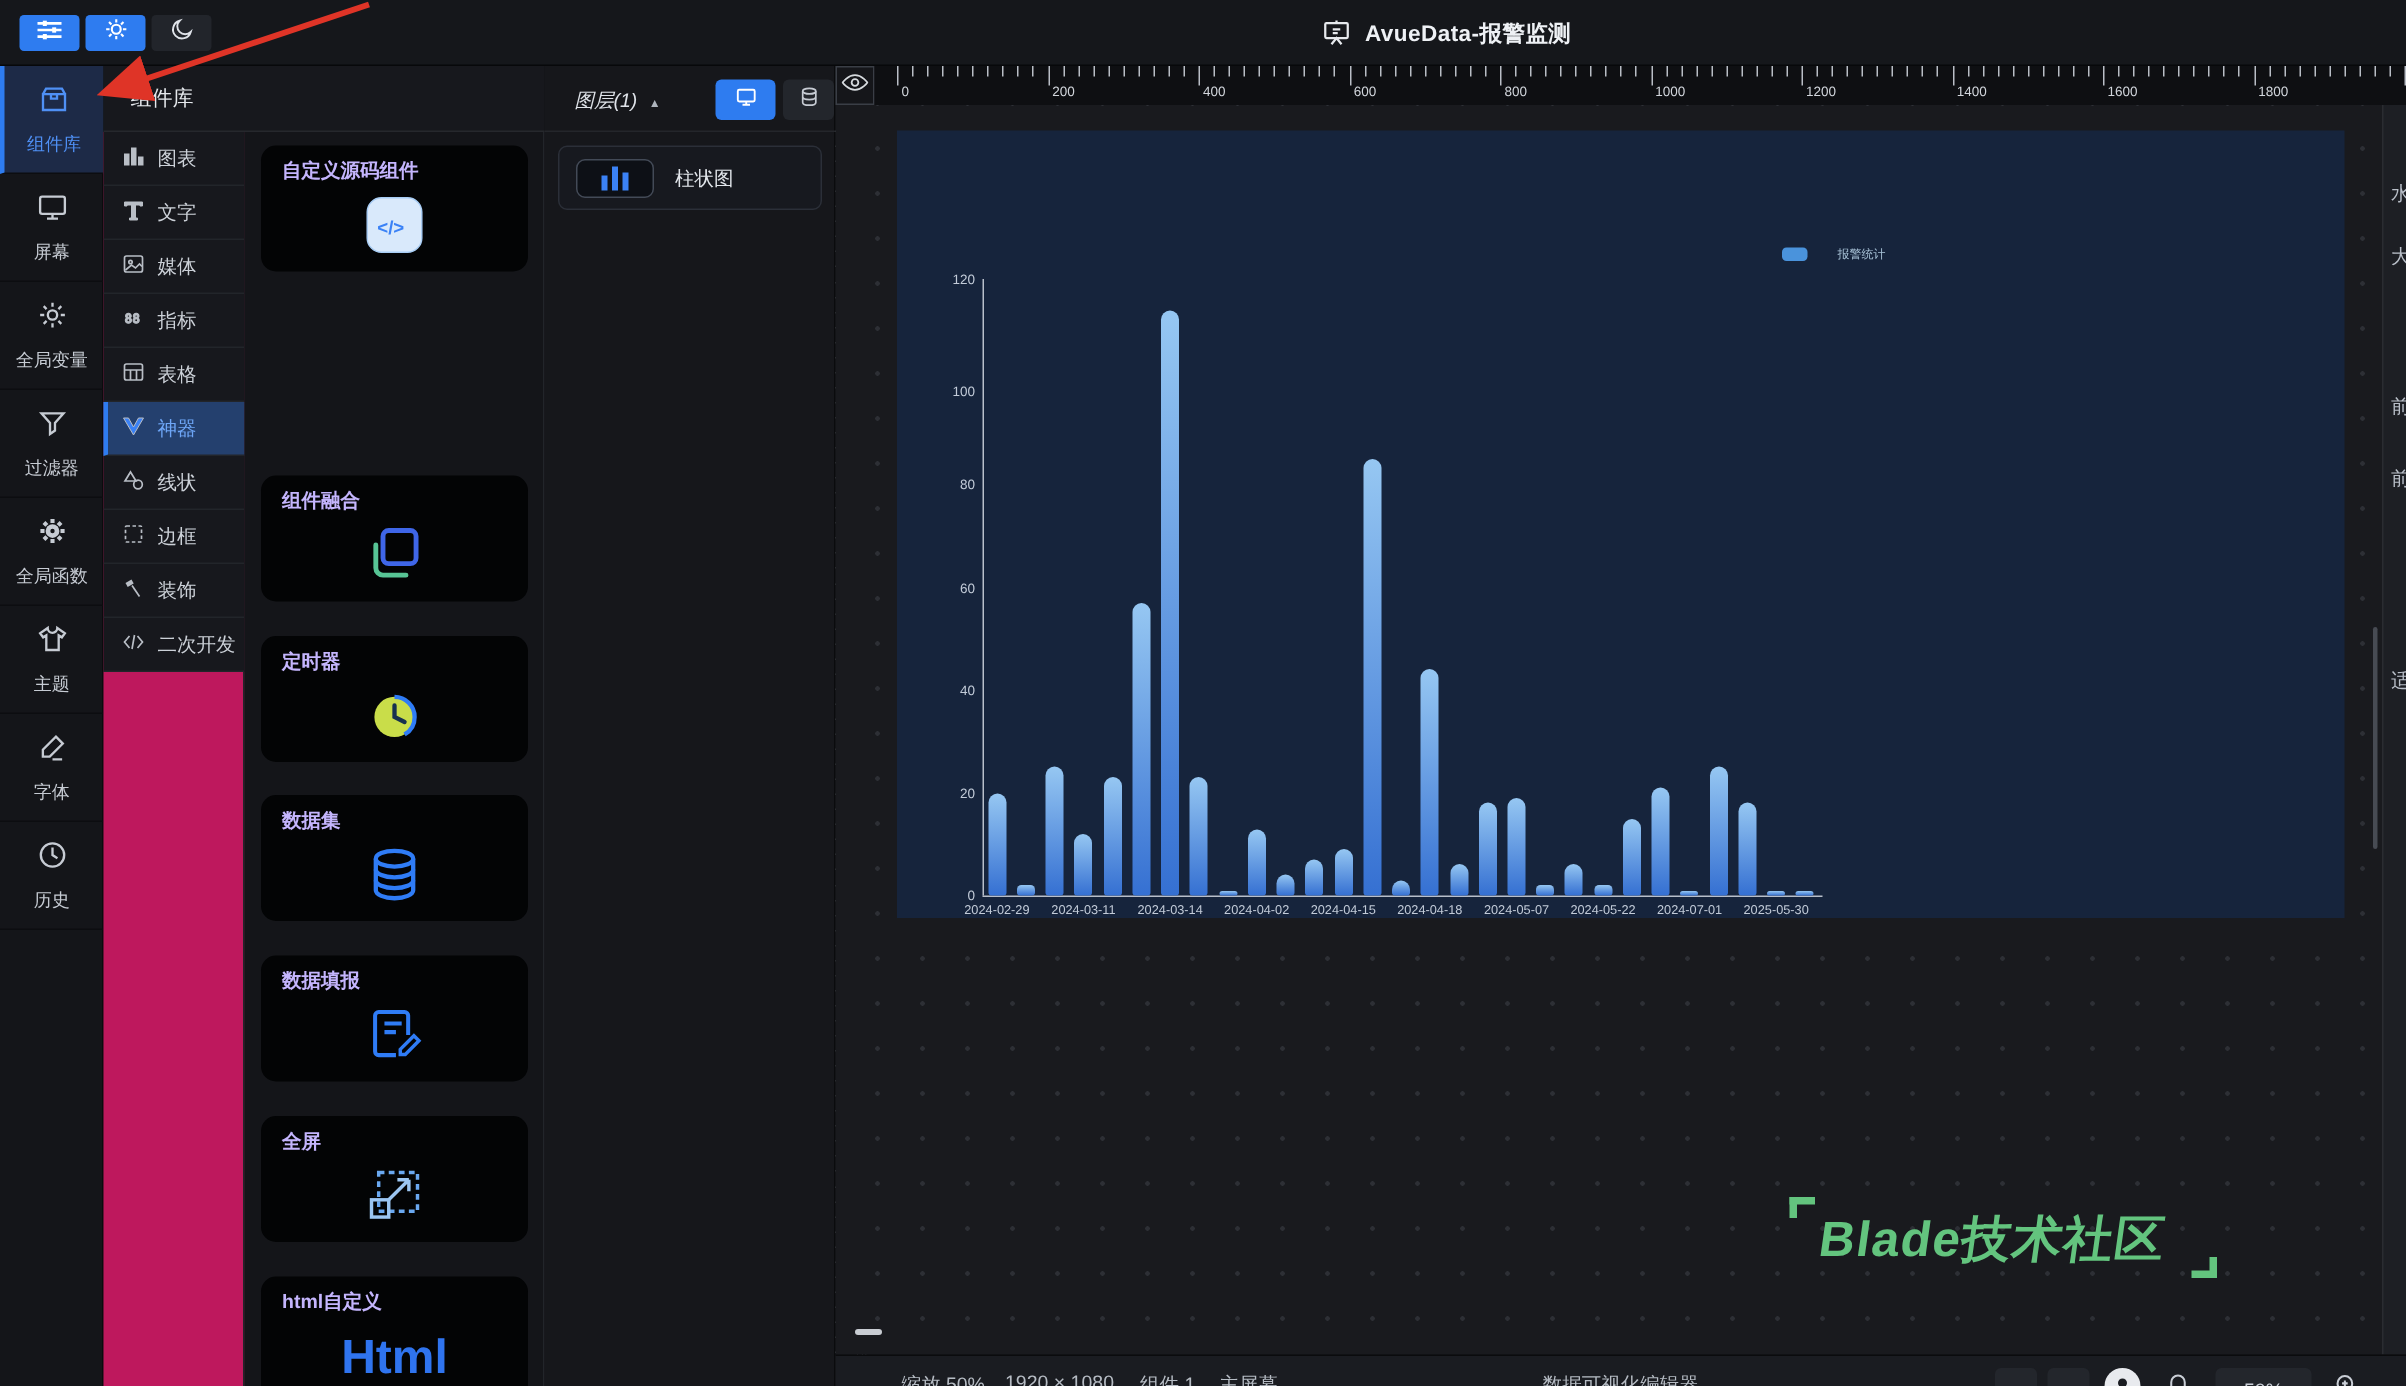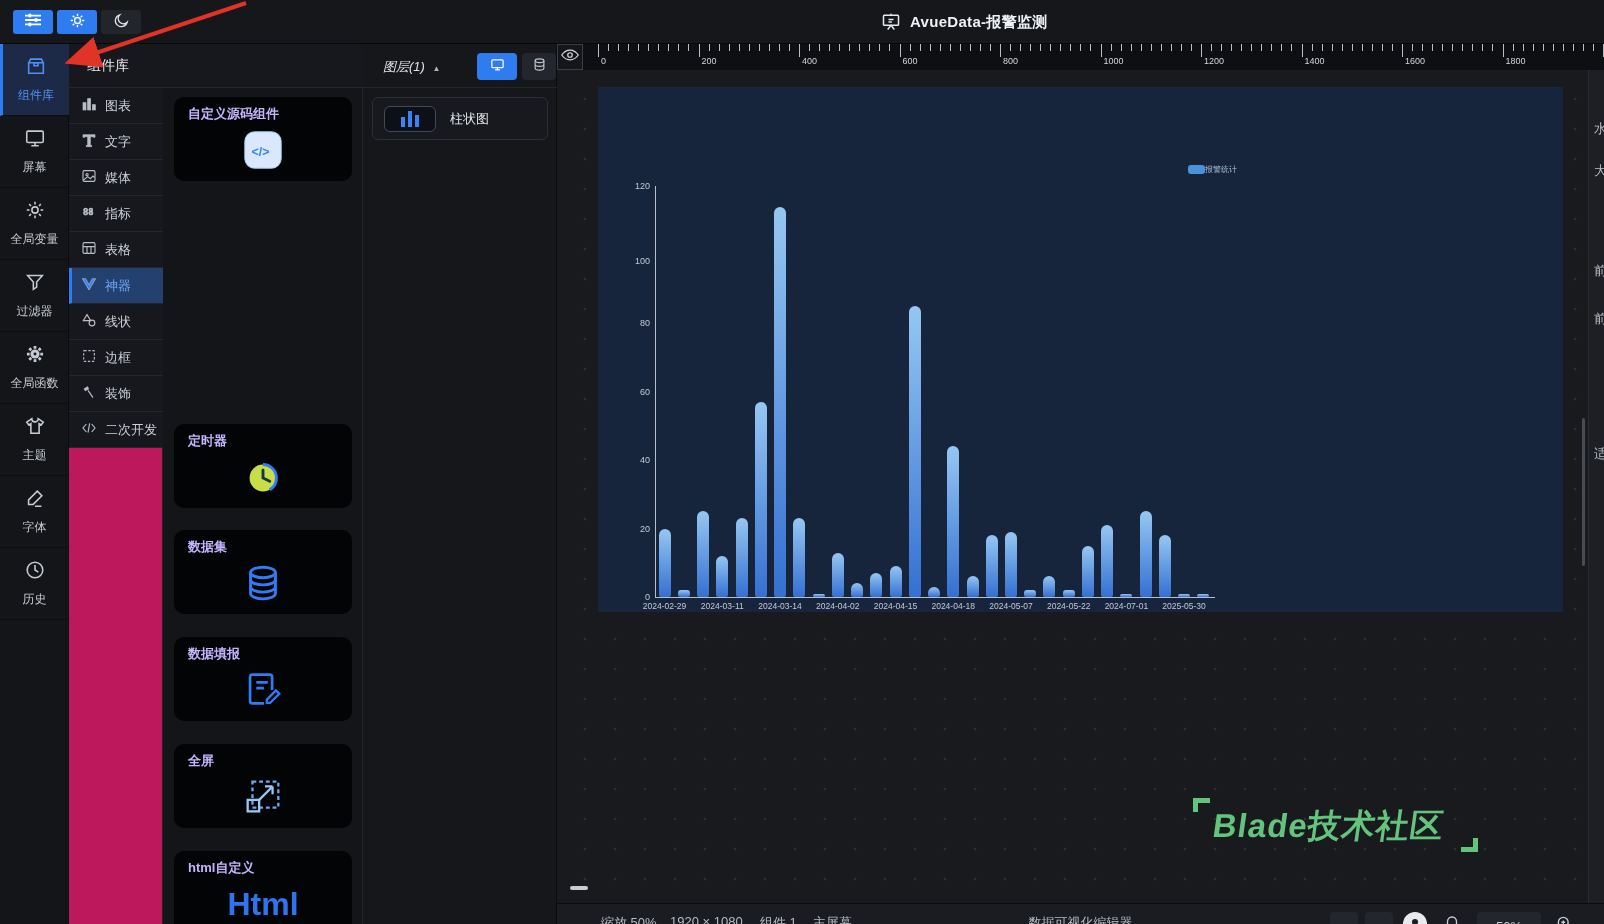--- a/index.html
+++ b/index.html
@@ -57,21 +57,21 @@
   .rulerH { position:absolute; left:583px; top:44px; width:1021px; height:26px; background:#0e0f12; overflow:hidden; }
   .rulerV { position:absolute; left:557px; top:70px; width:26px; height:833px; background:#0e0f12; overflow:hidden; }
   .tick { position:absolute; background:#b9bec6; }
   .rlabel { position:absolute; color:#d2d6dc; font-size:9px; white-space:nowrap; }
 
   .screen { position:absolute; left:41px; top:17px; width:965px; height:525px; background:var(--screen-bg); }
   .bar { position:absolute; background:linear-gradient(180deg, var(--bar-top), var(--bar-bottom)); }
   .axis { position:absolute; background:#d5dbe3; opacity:.85; }
   .ylab { position:absolute; width:48px; text-align:right; color:#c2cbd8; font-size:9px; }
   .xlab { position:absolute; width:62px; text-align:center; color:#c2cbd8; font-size:8.5px; white-space:nowrap; }
-  .legend { position:absolute; left:590px; top:77px; display:flex; align-items:center; gap:0; }
+  .legend { position:absolute; left:590px; top:77px; display:flex; align-items:center; gap:20px; }
   .legend .chip { width:17px; height:9px; border-radius:3px; background:#4a93dc; }
   .legend .ltext { font-size:8px; color:#a9c3d8; }
 
   
   .wm { position:absolute; left:636px; top:710px; width:300px; height:90px; pointer-events:none; }
   .wm .br1 { position:absolute; left:0; top:18px; width:17px; height:14px; border-left:5px solid var(--green); border-top:5px solid var(--green); }
   .wm .br2 { position:absolute; left:268px; top:58px; width:17px; height:14px; border-right:5px solid var(--green); border-bottom:5px solid var(--green); }
   .wm .wtext { position:absolute; left:20px; top:24px; color:var(--green); font-size:33px; font-weight:bold; transform:skewX(-8deg); letter-spacing:1px; white-space:nowrap; }
 
   
@@ -287,20 +287,29 @@
       <span class="clabel">自定义源码组件</span>
       <span class="cicon">
         <svg width="46" height="46" viewBox="0 0 48 48">
             <rect x="5" y="5" width="38" height="38" rx="10" fill="#d9e9fb" stroke="#a8cdf5"></rect>
             <text x="12" y="30" font-size="13" font-weight="bold" fill="#3b82f6">&lt;/&gt;</text>
           </svg>
       </span>
     </div>
 
 
+    <div class="card" style="top:229px">
+      <span class="clabel">组件融合</span>
+      <span class="cicon">
+        <svg width="46" height="46" viewBox="0 0 48 48" fill="none">
+          <rect x="16" y="7" width="23" height="23" rx="4" stroke="#3f66e8" stroke-width="3.4"></rect>
+          <path d="M11 17v16a5 5 0 0 0 5 5h16" stroke="#57c495" stroke-width="3.4" stroke-linecap="round"></path>
+        </svg>
+      </span>
+    </div>
 
     <div class="card" style="top:336px">
       <span class="clabel">定时器</span>
       <span class="cicon">
         <svg width="46" height="46" viewBox="0 0 48 48" fill="none">
           <circle cx="24" cy="25" r="14" fill="#c9dd49"></circle>
           <path d="M24 11a14 14 0 0 1 14 14 14 14 0 0 1-7 12.2" stroke="#2f7cf6" stroke-width="3"></path>
           <path d="M24 17v8l7 3.5" stroke="#17314f" stroke-width="3" stroke-linecap="round"></path>
         </svg>
       </span>

